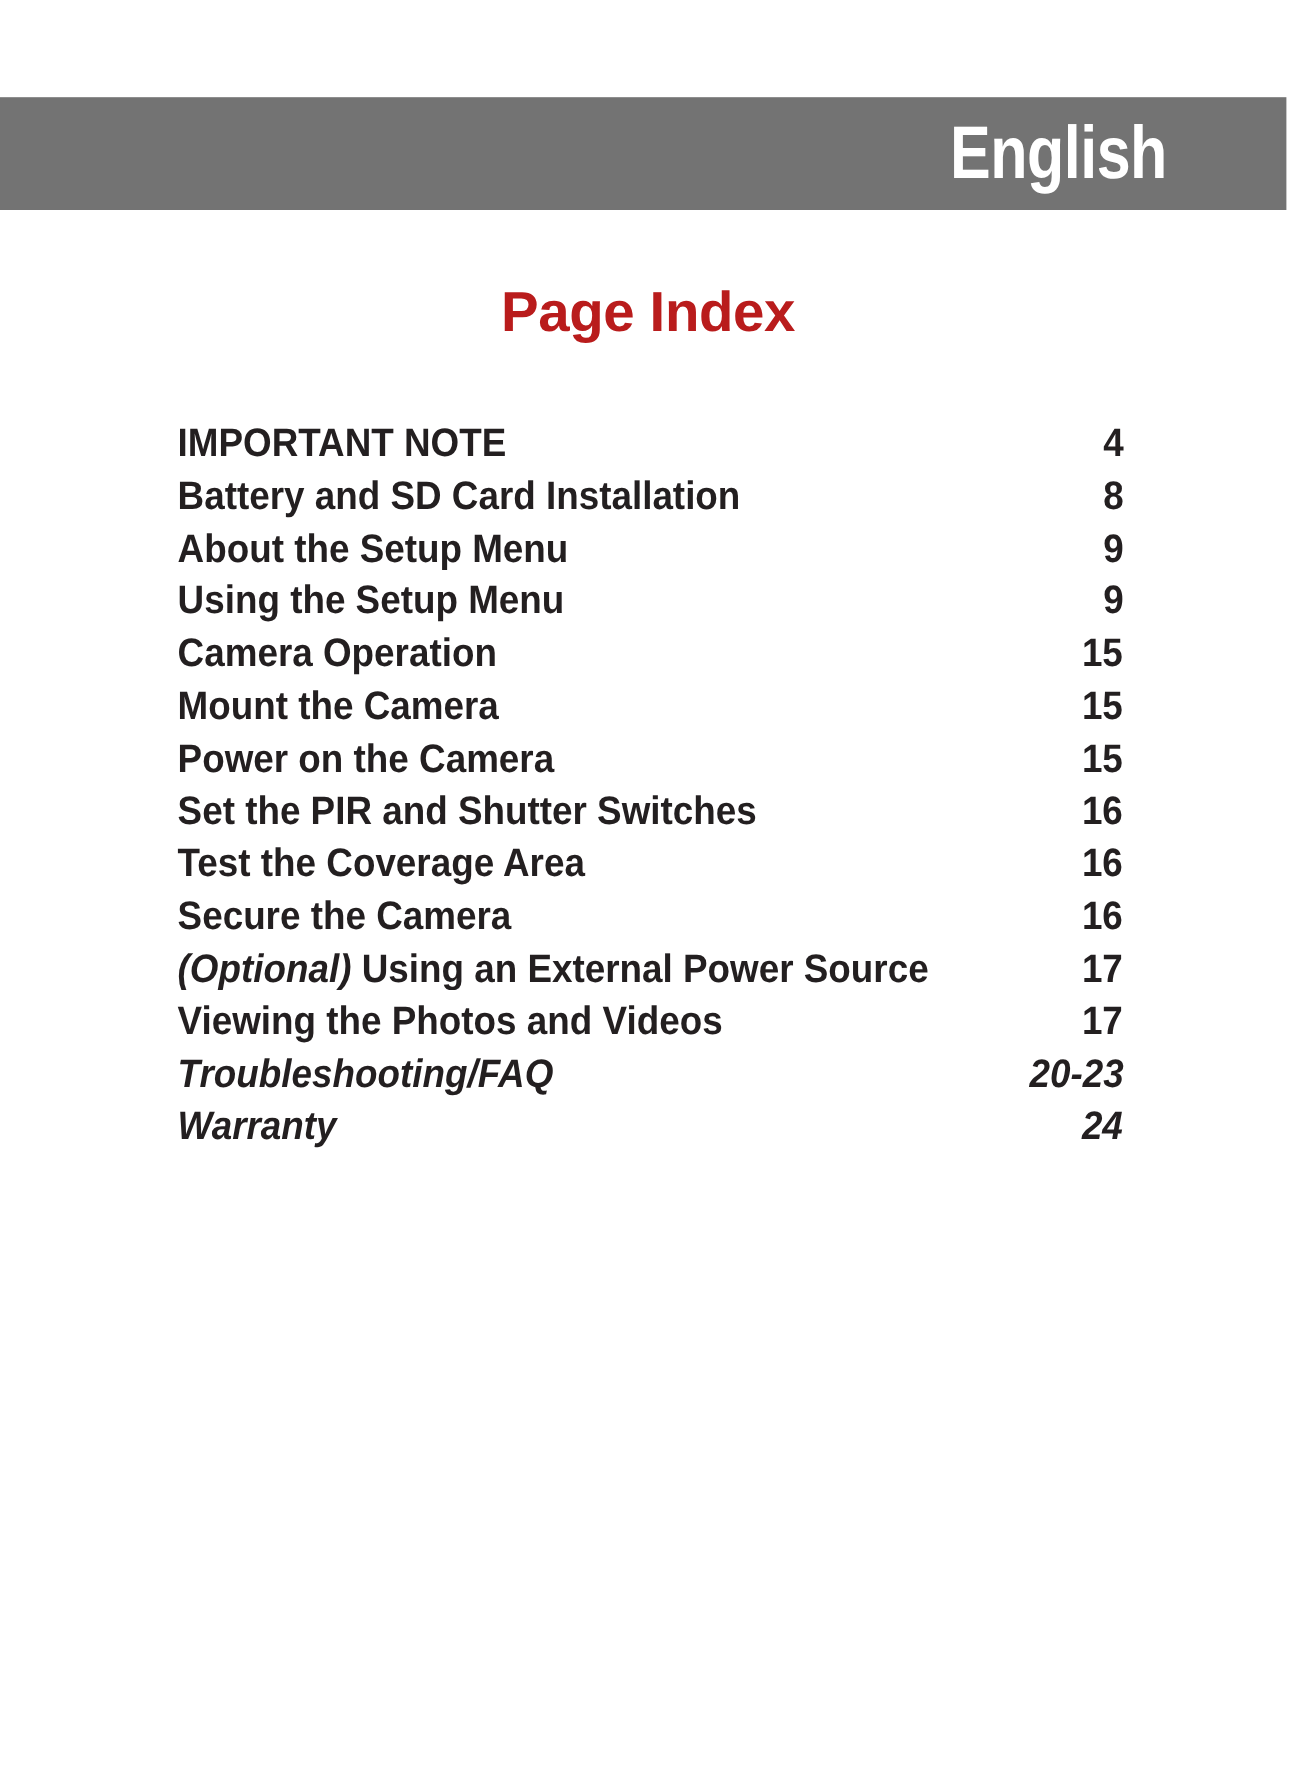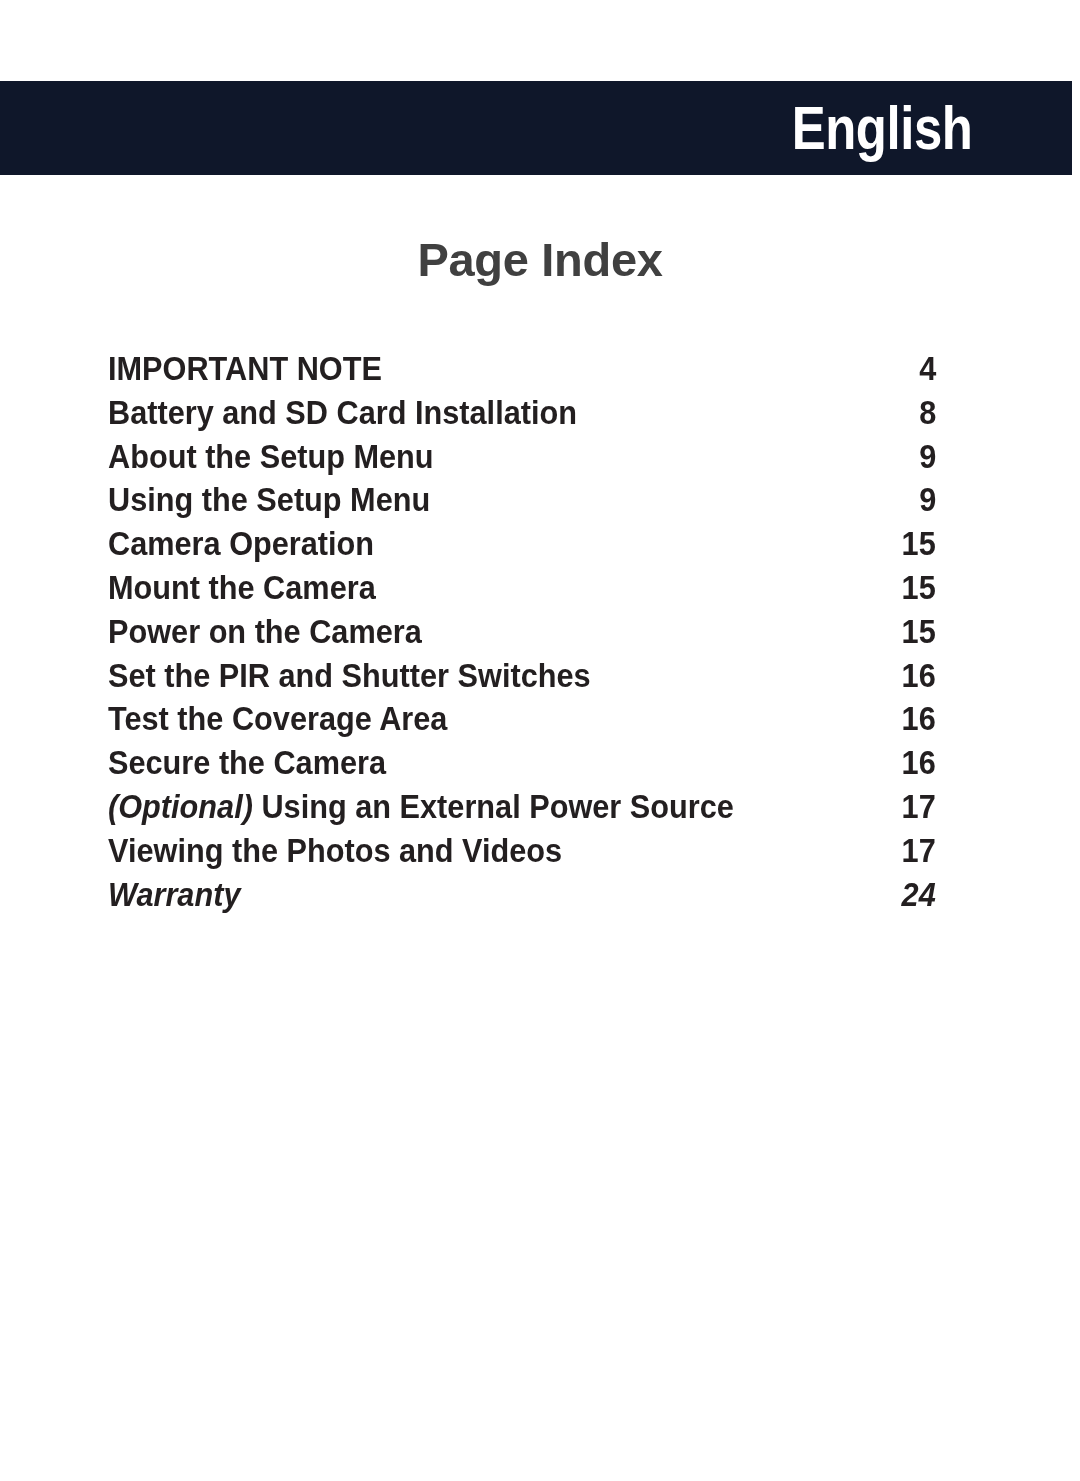--- a/index.html
+++ b/index.html
@@ -16,21 +16,21 @@
     overflow: hidden;
   }
 
   
   #header-bar {
     position: absolute;
     left: 0;
     top: 81px;
     width: 1072px;
     height: 94px;
-    background: #0f172a;
+    background: #737373;
     display: flex;
     align-items: center;
     justify-content: flex-end;
   }
   #header-lang {
     color: #ffffff;
     font-family: "Liberation Sans Narrow", "Liberation Sans", "DejaVu Sans", sans-serif;
     font-weight: bold;
     font-size: 62px;
     line-height: 1;
@@ -44,40 +44,41 @@
   
   #page-title {
     position: absolute;
     left: 0;
     top: 236px;
     width: 1080px;
     text-align: center;
     font-weight: bold;
     font-size: 47px;
     line-height: 1;
-    color: #404040;
+    color: #b91c1c;
     letter-spacing: -0.3px;
   }
 
   
   #index-list {
     position: absolute;
     left: 108px;
     top: 347px;
     width: 828px;
   }
   .index-row {
     display: flex;
     align-items: flex-start;
     justify-content: space-between;
     height: 43.8px;
     font-size: 33px;
     line-height: 43.8px;
     font-weight: bold;
     white-space: nowrap;
+    margin-left: 40px;
   }
   .entry-title {
     font-family: "Liberation Sans Narrow", "Liberation Sans", "DejaVu Sans", sans-serif;
     transform: scaleX(0.93);
     transform-origin: left center;
     display: inline-block;
   }
   .entry-page {
     font-family: "Liberation Sans Narrow", "Liberation Sans", "DejaVu Sans", sans-serif;
     transform: scaleX(0.93);
@@ -152,16 +153,20 @@
     </div>
     <div class="index-row style-regular">
       <span class="entry-title"><span class="lead-italic">(Optional)</span><span class="rest-regular"> Using an External Power Source</span></span>
       <span class="entry-page">17</span>
     </div>
     <div class="index-row style-regular">
       <span class="entry-title">Viewing the Photos and Videos</span>
       <span class="entry-page">17</span>
     </div>
     <div class="index-row style-italic">
+      <span class="entry-title">Troubleshooting/FAQ</span>
+      <span class="entry-page">20-23</span>
+    </div>
+    <div class="index-row style-italic">
       <span class="entry-title">Warranty</span>
       <span class="entry-page">24</span>
     </div>
   </div>
 
 </body></html>

